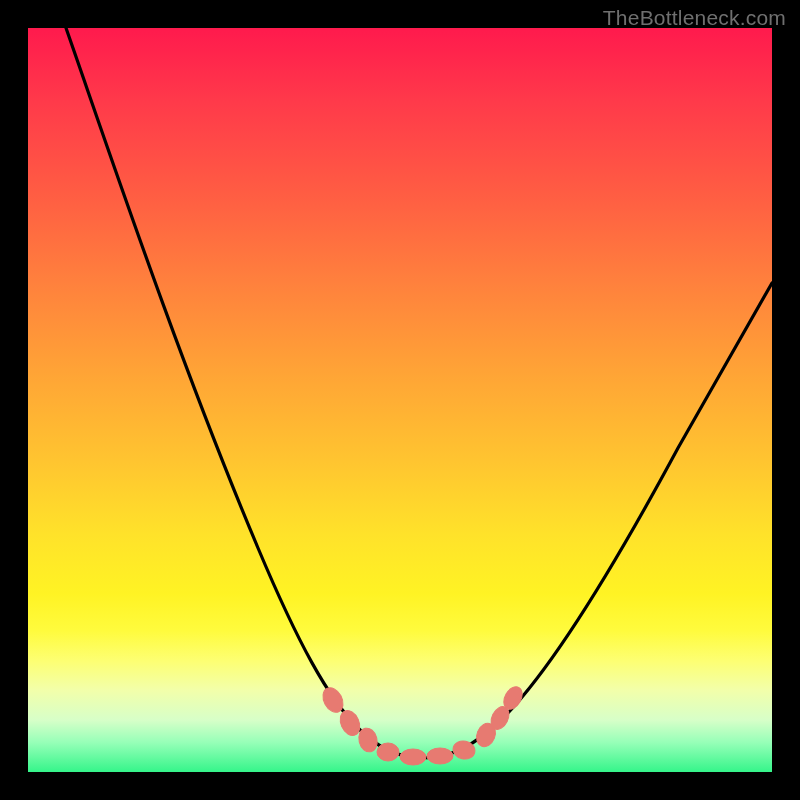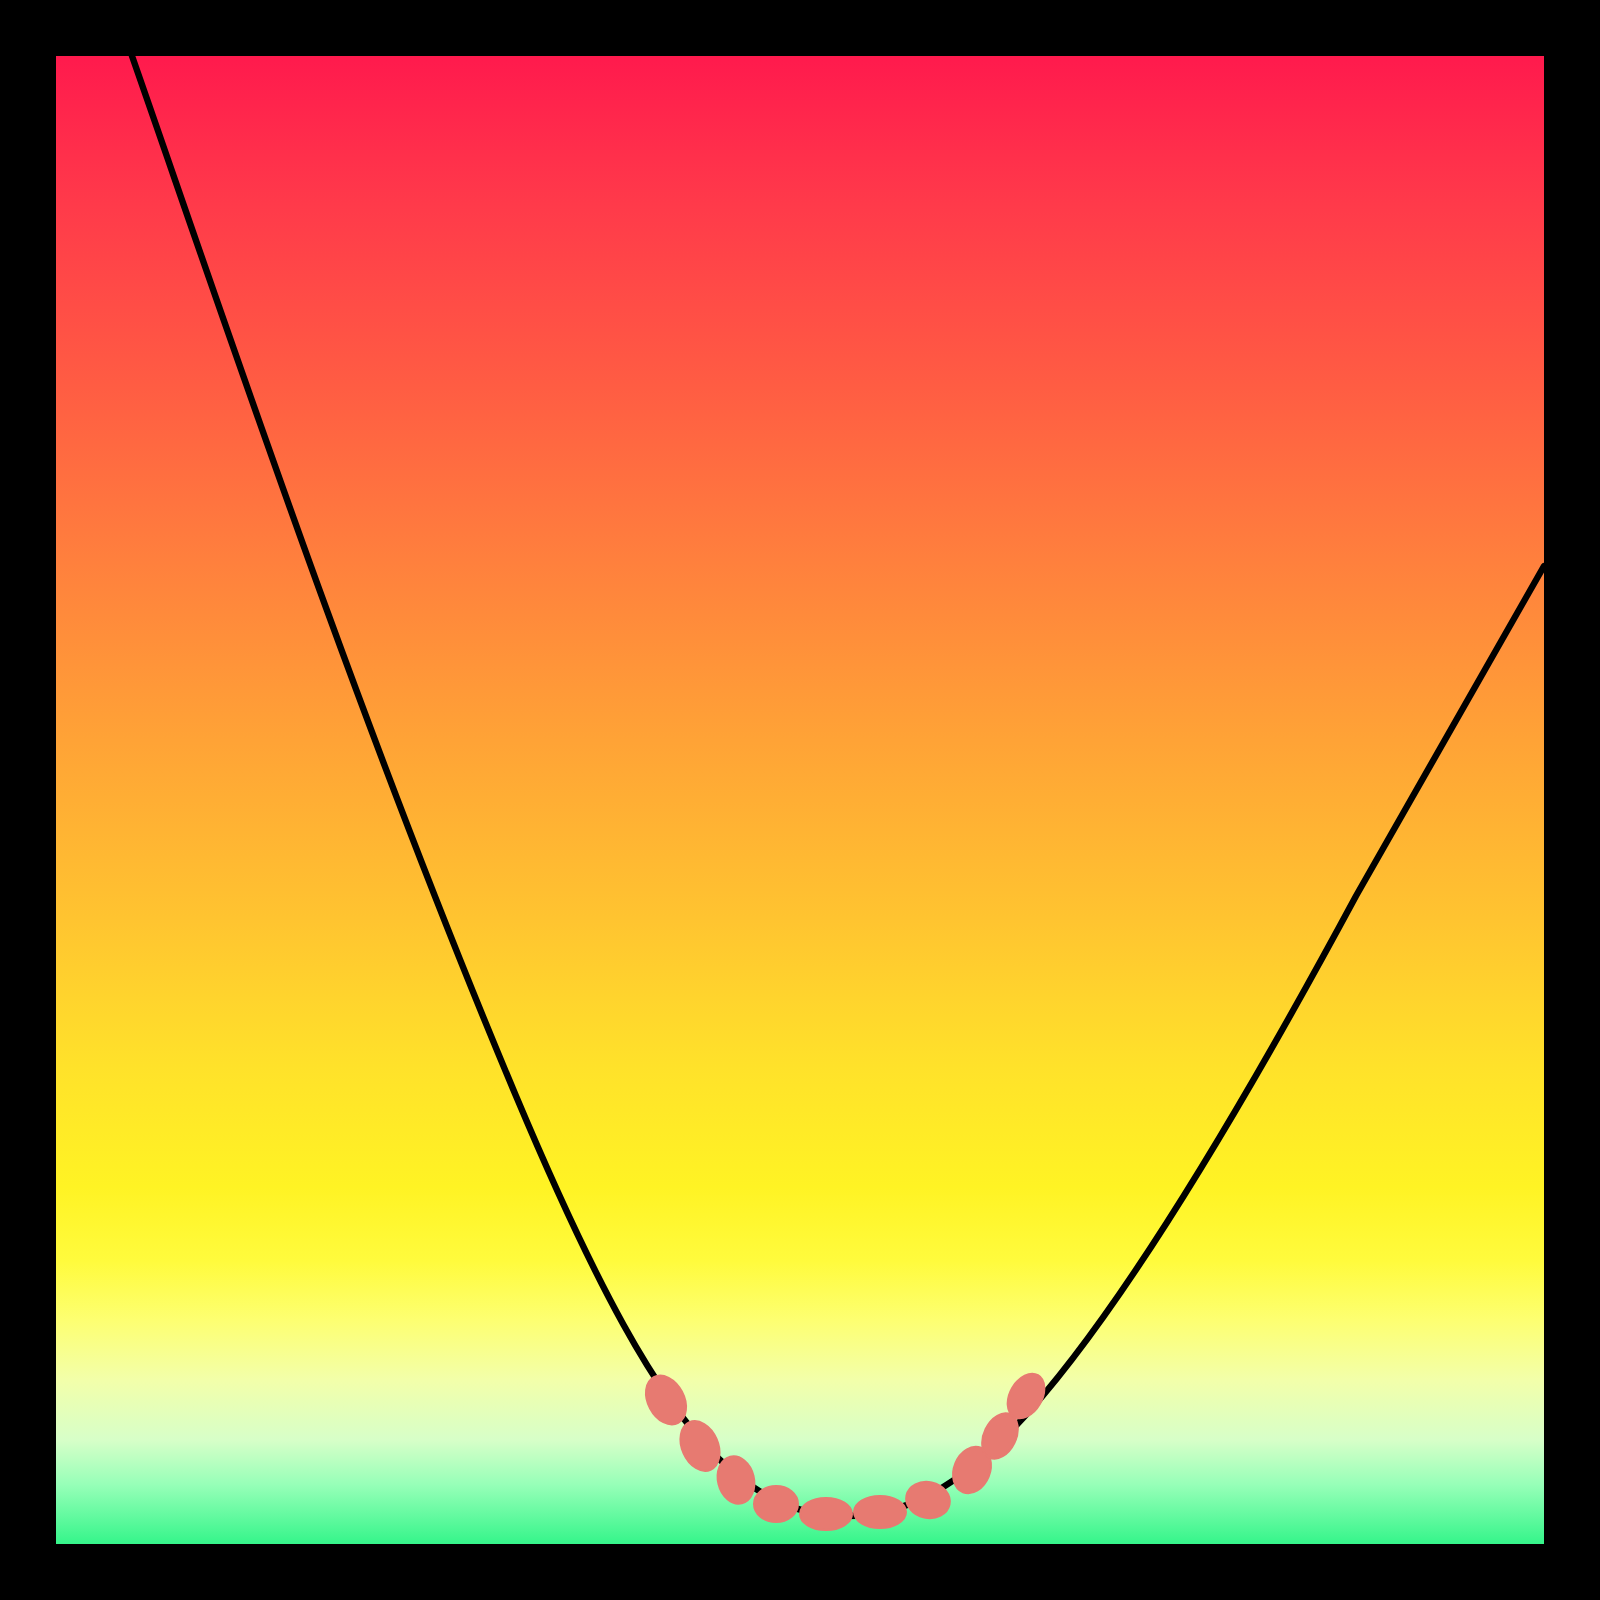--- a/index.html
+++ b/index.html
@@ -54,20 +54,21 @@
     position: absolute;
     left: 0;
     top: 0;
   }
 </style>
 </head>
 <body>
 
 <div class="frame">
 
+  <div class="watermark">TheBottleneck.com</div>
 
   <div class="plot">
 
     <svg class="curve" width="744" height="744" viewBox="0 0 744 744">
 
       <path d="M 38 0
                C 80 120, 150 330, 230 520
                C 270 615, 300 670, 330 700
                C 350 720, 370 730, 395 730
                C 420 730, 445 720, 475 690

